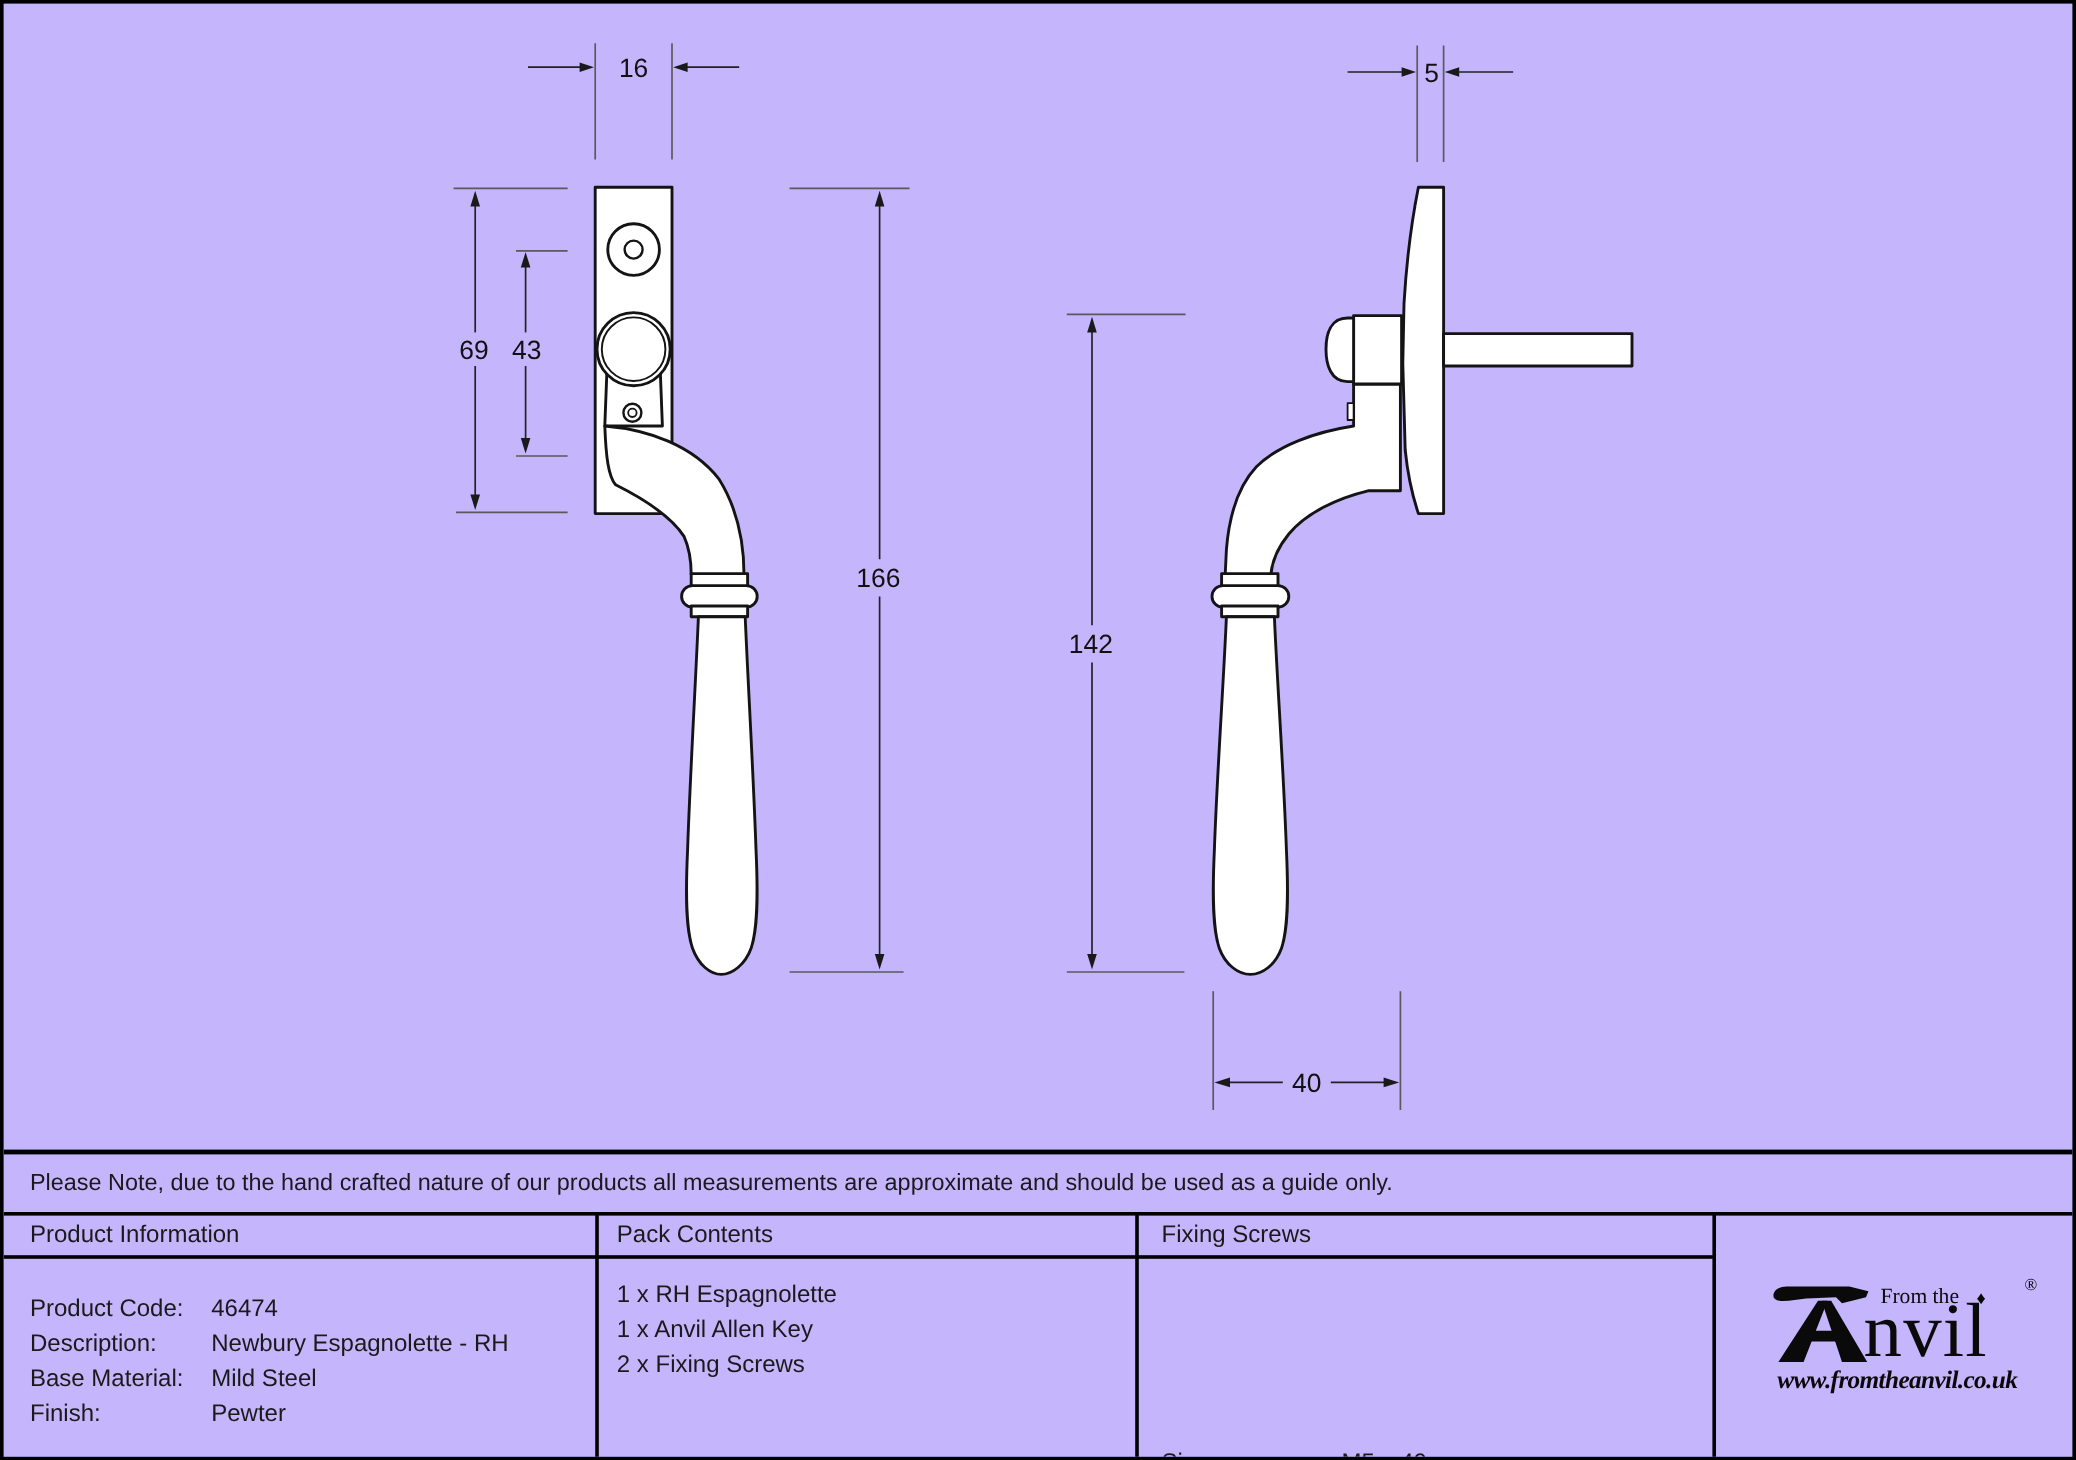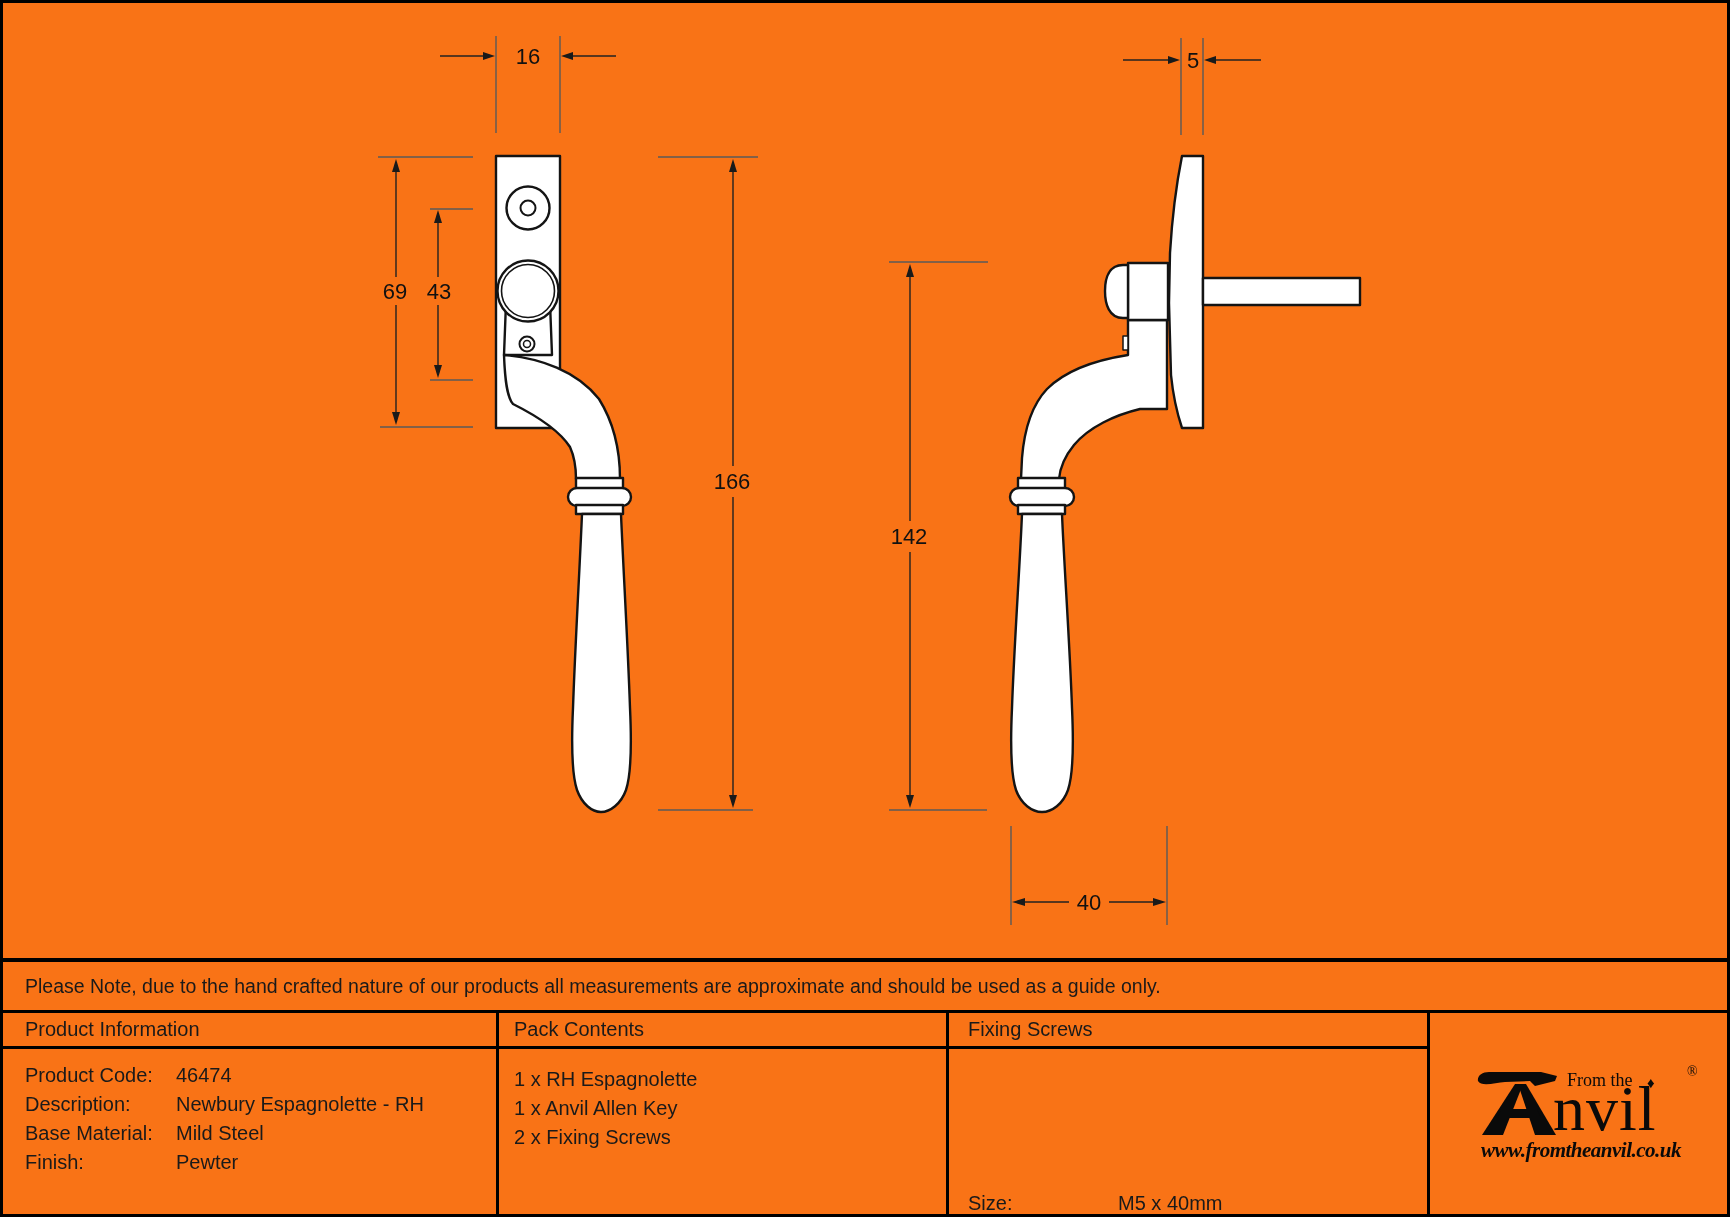--- a/index.html
+++ b/index.html
@@ -1,17 +1,17 @@
 <!DOCTYPE html>
 <html><head>
 <meta charset="utf-8">
 <style>
   html,body{margin:0;padding:0;background:#e8e8e8;}
   #sheet{
-    position:relative;width:1730px;height:1217px;background:#f97316;
+    position:relative;width:1730px;height:1217px;background:#c4b5fd;
     box-sizing:border-box;border:3px solid #000;overflow:hidden;
     font-family:"Liberation Sans",sans-serif;color:#1a1a1a;
   }
   #drawing{position:absolute;left:0;top:0;}
   svg text{font-family:"Liberation Sans",sans-serif;}
 
   .h-border{position:absolute;left:0;background:#000;}
   .v-divider{position:absolute;width:3px;background:#000;}
 
   .note-row{position:absolute;left:0;top:959px;width:1730px;height:48px;
@@ -154,21 +154,21 @@
   <div class="v-divider" style="left:493px;top:1007px;height:207px;"></div>
   <div class="v-divider" style="left:943px;top:1007px;height:207px;"></div>
   <div class="v-divider" style="left:1424px;top:1007px;height:207px;"></div>
 
   <div class="note-row">Please Note, due to the hand crafted nature of our products all measurements are approximate and should be used as a guide only.</div>
 
   <div class="hdr" style="left:22px;">Product Information</div>
   <div class="hdr" style="left:511px;">Pack Contents</div>
   <div class="hdr" style="left:965px;">Fixing Screws</div>
 
-  <div class="cellblock pairs" style="left:22px;width:460px;padding-top:12px;">
+  <div class="cellblock pairs" style="left:22px;width:460px;padding-top:28px;">
     <div class="pair">
       <span>Product Code:</span>
       <span class="val c1-val">46474</span>
     </div>
     <div class="pair">
       <span>Description:</span>
       <span class="val c1-val">Newbury Espagnolette - RH</span>
     </div>
     <div class="pair">
       <span>Base Material:</span>

